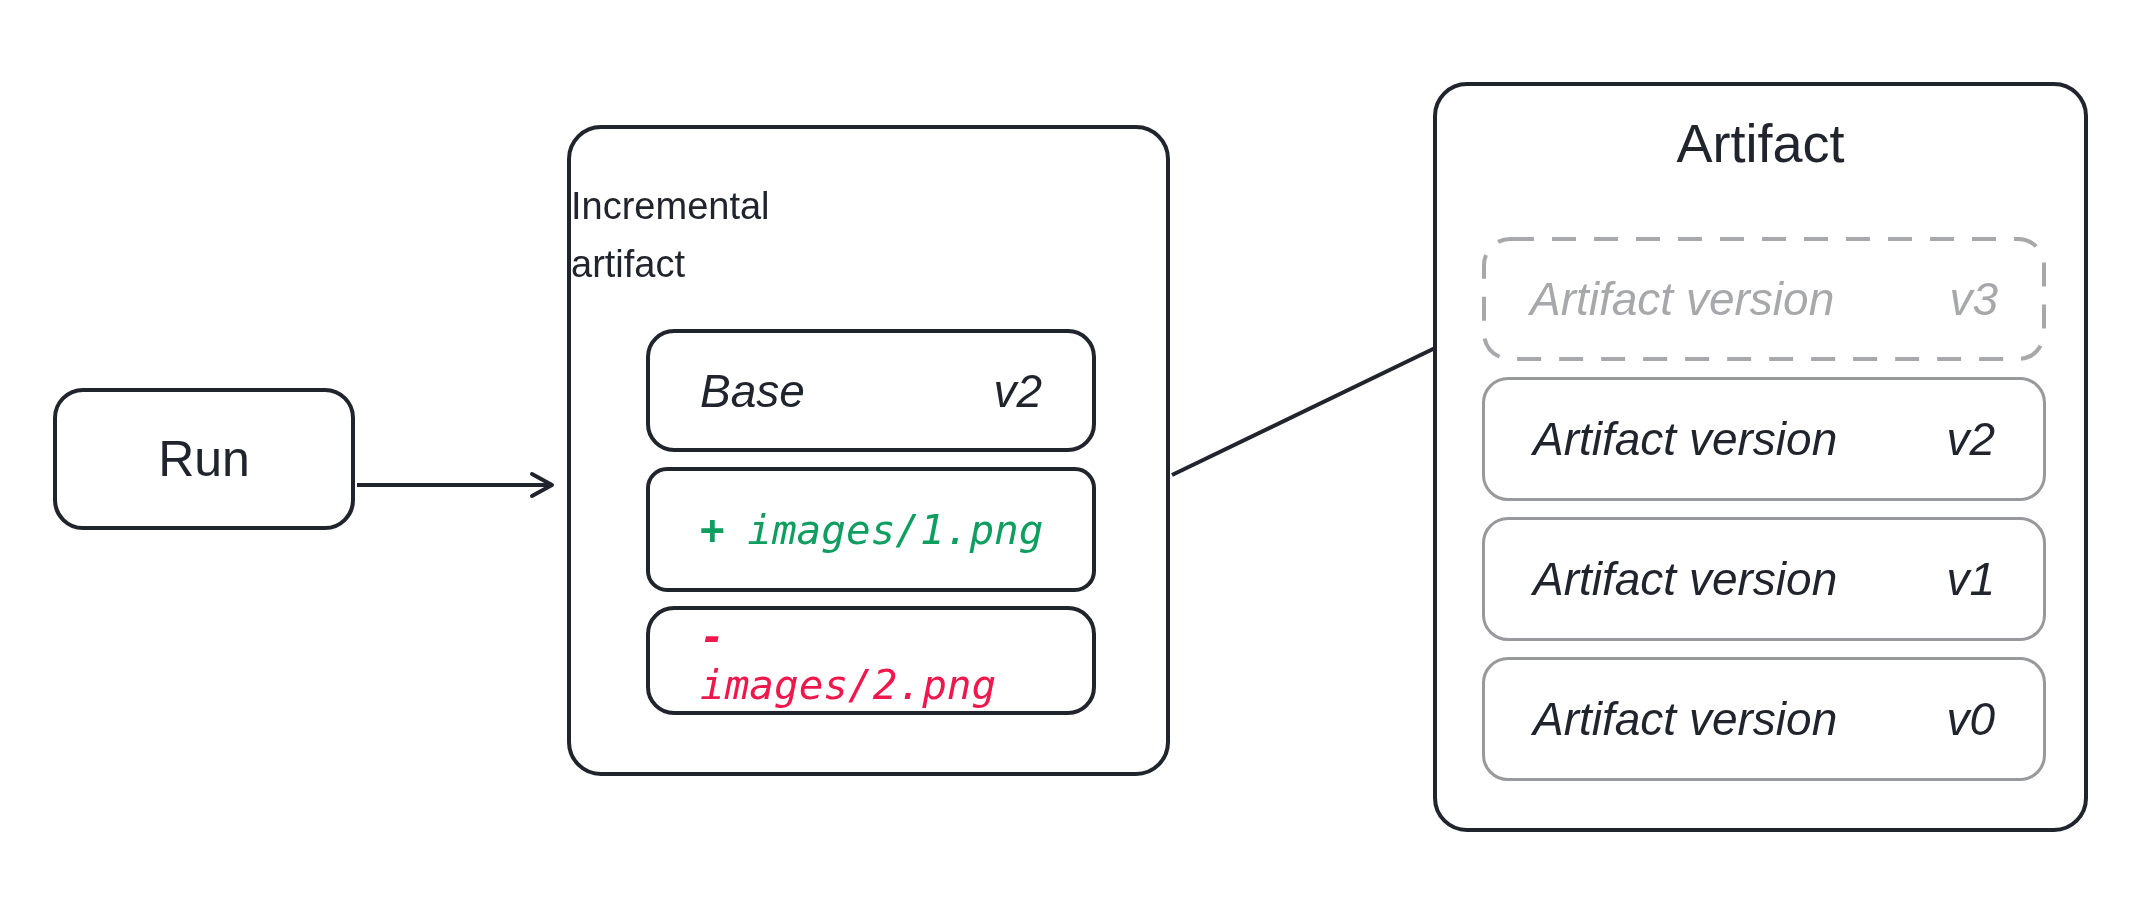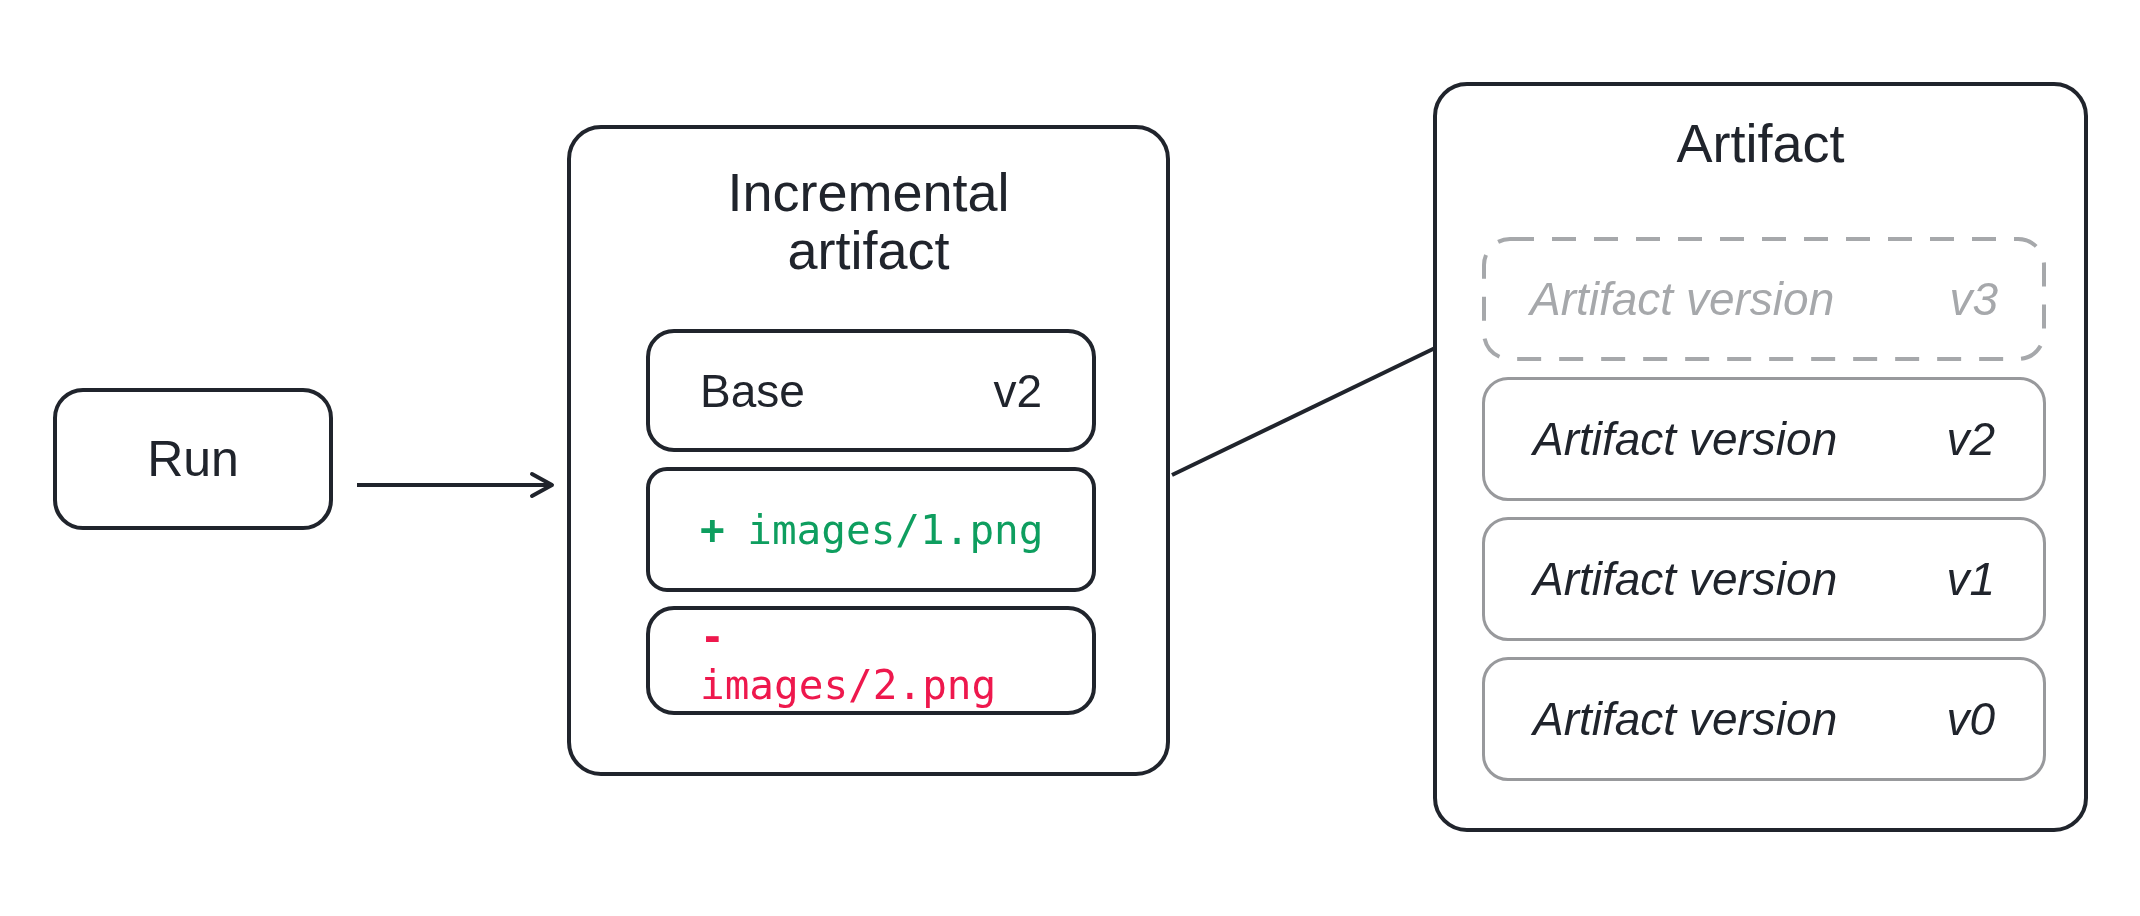--- a/index.html
+++ b/index.html
@@ -28,56 +28,57 @@
     position: absolute;
     box-sizing: border-box;
     border: 4px solid var(--ink, #20242c);
     border-radius: 34px;
     background: #ffffff;
   }
 
   
   .run-box {
     left: 53px; top: 388px;
-    width: 280px; height: 142px;
+    width: 302px; height: 142px;
     border-radius: 30px;
     display: flex;
     align-items: center;
     justify-content: center;
     font-size: 50px;
   }
 
   
   .mid-box {
     left: 567px; top: 125px;
     width: 603px; height: 651px;
   }
   .mid-title {
-    margin-top: 34px;
-    text-align: center;
-    font-size: 54px;
+    margin-top: 48px;
+    text-align: left;
+    font-size: 38px;
     line-height: 58px;
   }
 
   .row {
     position: absolute;
     box-sizing: border-box;
     display: flex;
     align-items: center;
     justify-content: space-between;
     background: #ffffff;
   }
 
   .mid-row {
     left: 75px;
     width: 450px;
     border: 4px solid var(--ink, #20242c);
     border-radius: 28px;
     padding: 0 50px;
     font-size: 46px;
+    font-style: italic;
   }
   .base-row { top: 200px; height: 123px; }
   .add-row  { top: 338px; height: 125px; justify-content: flex-start; border-radius: 21px; }
   .del-row  { top: 477px; height: 109px; justify-content: flex-start; }
 
   .mono {
     font-family: "DejaVu Sans Mono", "Liberation Mono", monospace;
     font-size: 41px;
   }
   .sign { font-weight: bold; margin-right: 0.55em; }

